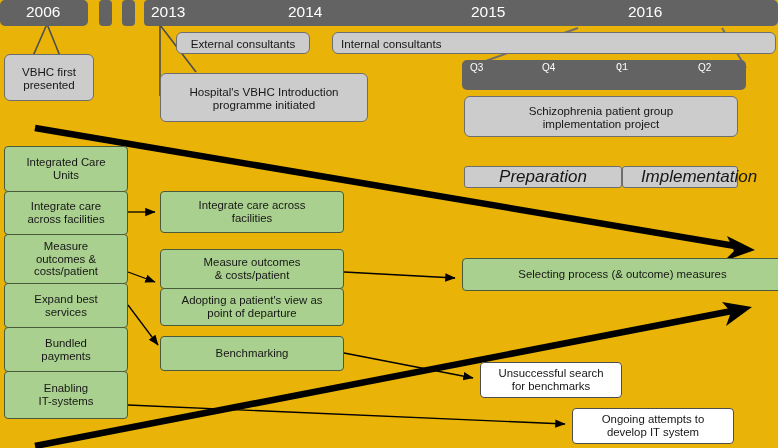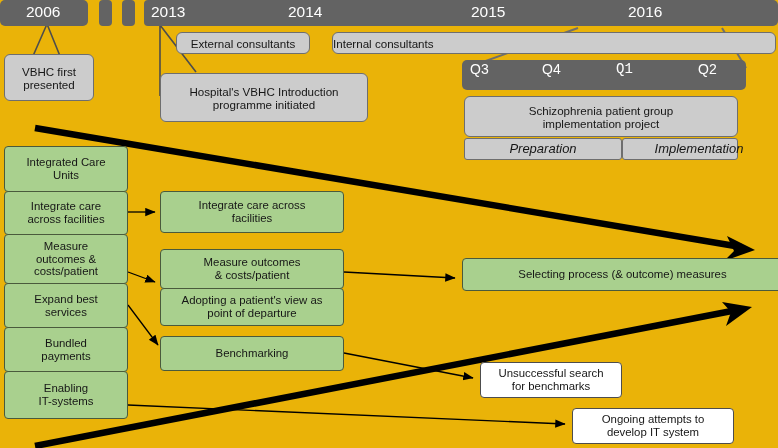--- a/index.html
+++ b/index.html
@@ -57,41 +57,42 @@
   .gbox {
     background: #cccccc;
     border: 1.3px solid #6e6e6e;
     border-radius: 6px;
     font-size: 11.6px;
   }
   .gbox-sq {
     background: #cccccc;
     border: 1.3px solid #6e6e6e;
     border-radius: 3px;
-    font-size: 13px;
+    font-size: 17px;
+    margin-top: 28px;
   }
   .ital { font-style: italic; }
   
   .green {
     background: #a9d08e;
     border: 1.3px solid #4a5a3c;
     border-radius: 4px;
     font-size: 11.4px;
   }
   
   .white {
     background: #ffffff;
     border: 1.3px solid #4d4d4d;
     border-radius: 4px;
     font-size: 11.4px;
   }
   .qlab {
     position: absolute;
     color: #ffffff;
-    font-size: 14px;
+    font-size: 10px;
     top: 2px;
   }
 </style>
 </head>
 <body>
 
 <div id="canvas">
 
   <svg id="edges" viewBox="0 0 778 448">
     <defs>
@@ -139,21 +140,21 @@
     <span class="yr" style="left:142px;">2014</span>
     <span class="yr" style="left:325px;">2015</span>
     <span class="yr" style="left:482px;">2016</span>
   </div>
 
   <div class="node gbox" style="left:4px; top:54px; width:90px; height:47px; white-space:pre-line;">VBHC first
 presented</div>
 
   <div class="node gbox" style="left:176px; top:32px; width:134px; height:22px;">External consultants</div>
 
-  <div class="node gbox" style="left:332px; top:32px; width:444px; height:22px; justify-content:flex-start; padding-left:0;">Internal consultants</div>
+  <div class="node gbox" style="left:332px; top:32px; width:444px; height:22px; justify-content:flex-start; padding-left:8px;">Internal consultants</div>
 
   <div class="node gbox" style="left:160px; top:73px; width:208px; height:49px; white-space:pre-line;">Hospital's VBHC Introduction
 programme initiated</div>
 
   <div class="node tl-bar" style="left:462px; top:60px; width:284px; height:30px;">
     <span class="qlab" style="left:8px;">Q3</span>
     <span class="qlab" style="left:80px;">Q4</span>
     <span class="qlab" style="left:154px;font-family:Liberation Mono, monospace;">Q1</span>
     <span class="qlab" style="left:236px;">Q2</span>
   </div>

